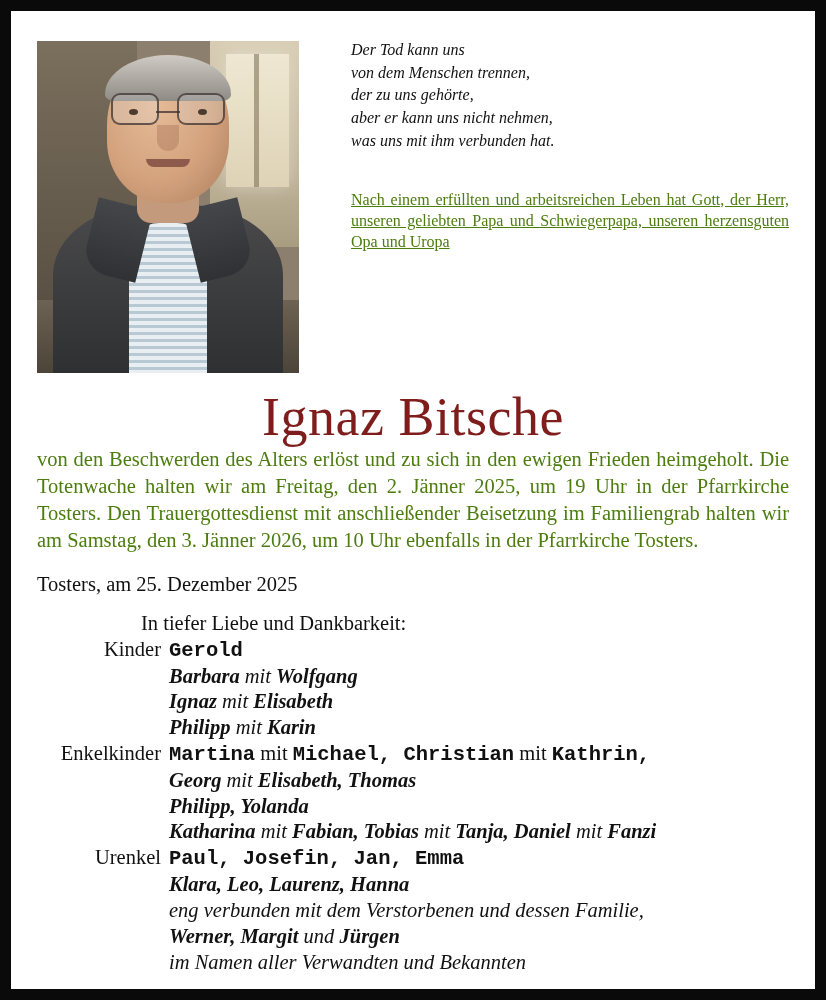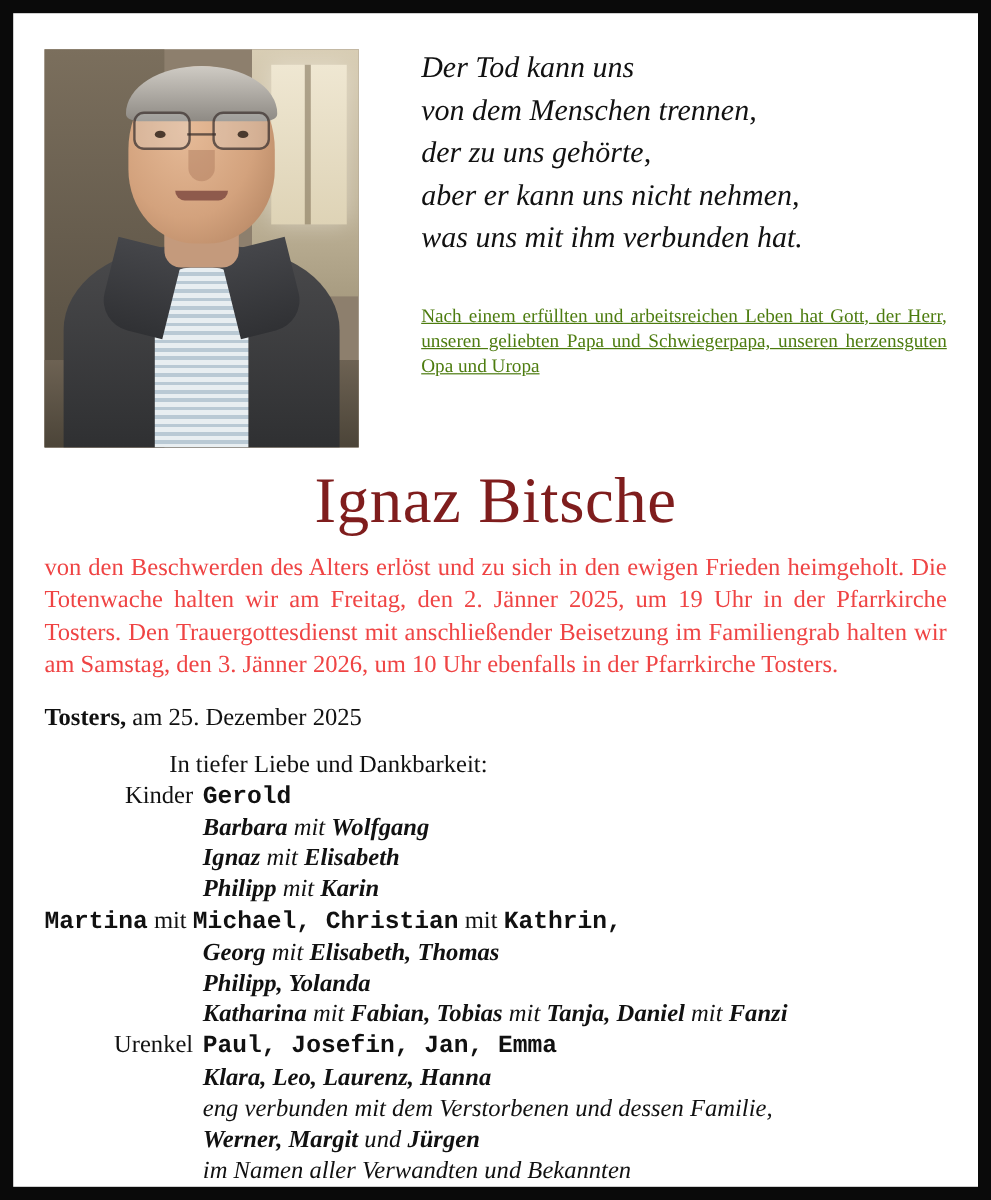--- a/index.html
+++ b/index.html
@@ -138,21 +138,21 @@
   }
 
   .verse-col {
     flex: 1 1 auto;
     padding-left: 52px;
     padding-top: 6px;
   }
   .verse {
     font-family: "Liberation Serif", serif;
     font-style: italic;
-    font-size: 25px;
+    font-size: 16px;
     line-height: 1.42;
     color: #111;
     white-space: pre-line;
   }
   .intro {
     margin-top: 36px;
     font-size: 16px;
     line-height: 1.33;
     color: #4d7c0f;
     text-align: justify;
@@ -173,33 +173,32 @@
     margin-top: 6px;
     text-align: center;
     font-size: 19px;
     font-weight: bold;
     color: #111;
   }
   .dates .sym { font-size: 17px; }
 
   
   .body-text {
-    margin-top: 14px;
     font-size: 20.5px;
     line-height: 1.33;
-    color: #ef4444;
+    color: #4d7c0f;
     text-align: justify;
     text-justify: inter-word;
   }
   .place-line {
     margin-top: 18px;
     font-size: 20.5px;
     color: #111;
   }
-  .place-line b { font-weight: bold; }
+  .place-line b { font-weight: normal; }
 
   
   .family {
     margin-top: 16px;
     font-size: 20.5px;
     color: #111;
   }
   .fam-head {
     margin-left: 104px;
     margin-bottom: 2px;
@@ -281,20 +280,21 @@
       <div class="fam-head">In tiefer Liebe und Dankbarkeit:</div>
       <div id="family-groups">
           <div class="fam-row">
             <div class="fam-label">Kinder</div>
             <div class="fam-val"><b>Gerold</b></div>
           </div>
           <div class="fam-cont"><b>Barbara</b><span> mit </span><b>Wolfgang</b></div>
           <div class="fam-cont"><b>Ignaz</b><span> mit </span><b>Elisabeth</b></div>
           <div class="fam-cont"><b>Philipp</b><span> mit </span><b>Karin</b></div>
           <div class="fam-row">
+            <div class="fam-label">Enkelkinder</div>
             <div class="fam-val"><b>Martina</b><span> mit </span><b>Michael, Christian</b><span> mit </span><b>Kathrin,</b></div>
           </div>
           <div class="fam-cont"><b>Georg</b><span> mit </span><b>Elisabeth, Thomas</b></div>
           <div class="fam-cont"><b>Philipp, Yolanda</b></div>
           <div class="fam-cont"><b>Katharina</b><span> mit </span><b>Fabian, Tobias</b><span> mit </span><b>Tanja, Daniel</b><span> mit </span><b>Fanzi</b></div>
           <div class="fam-row">
             <div class="fam-label">Urenkel</div>
             <div class="fam-val"><b>Paul, Josefin, Jan, Emma</b></div>
           </div>
           <div class="fam-cont"><b>Klara, Leo, Laurenz, Hanna</b></div>

